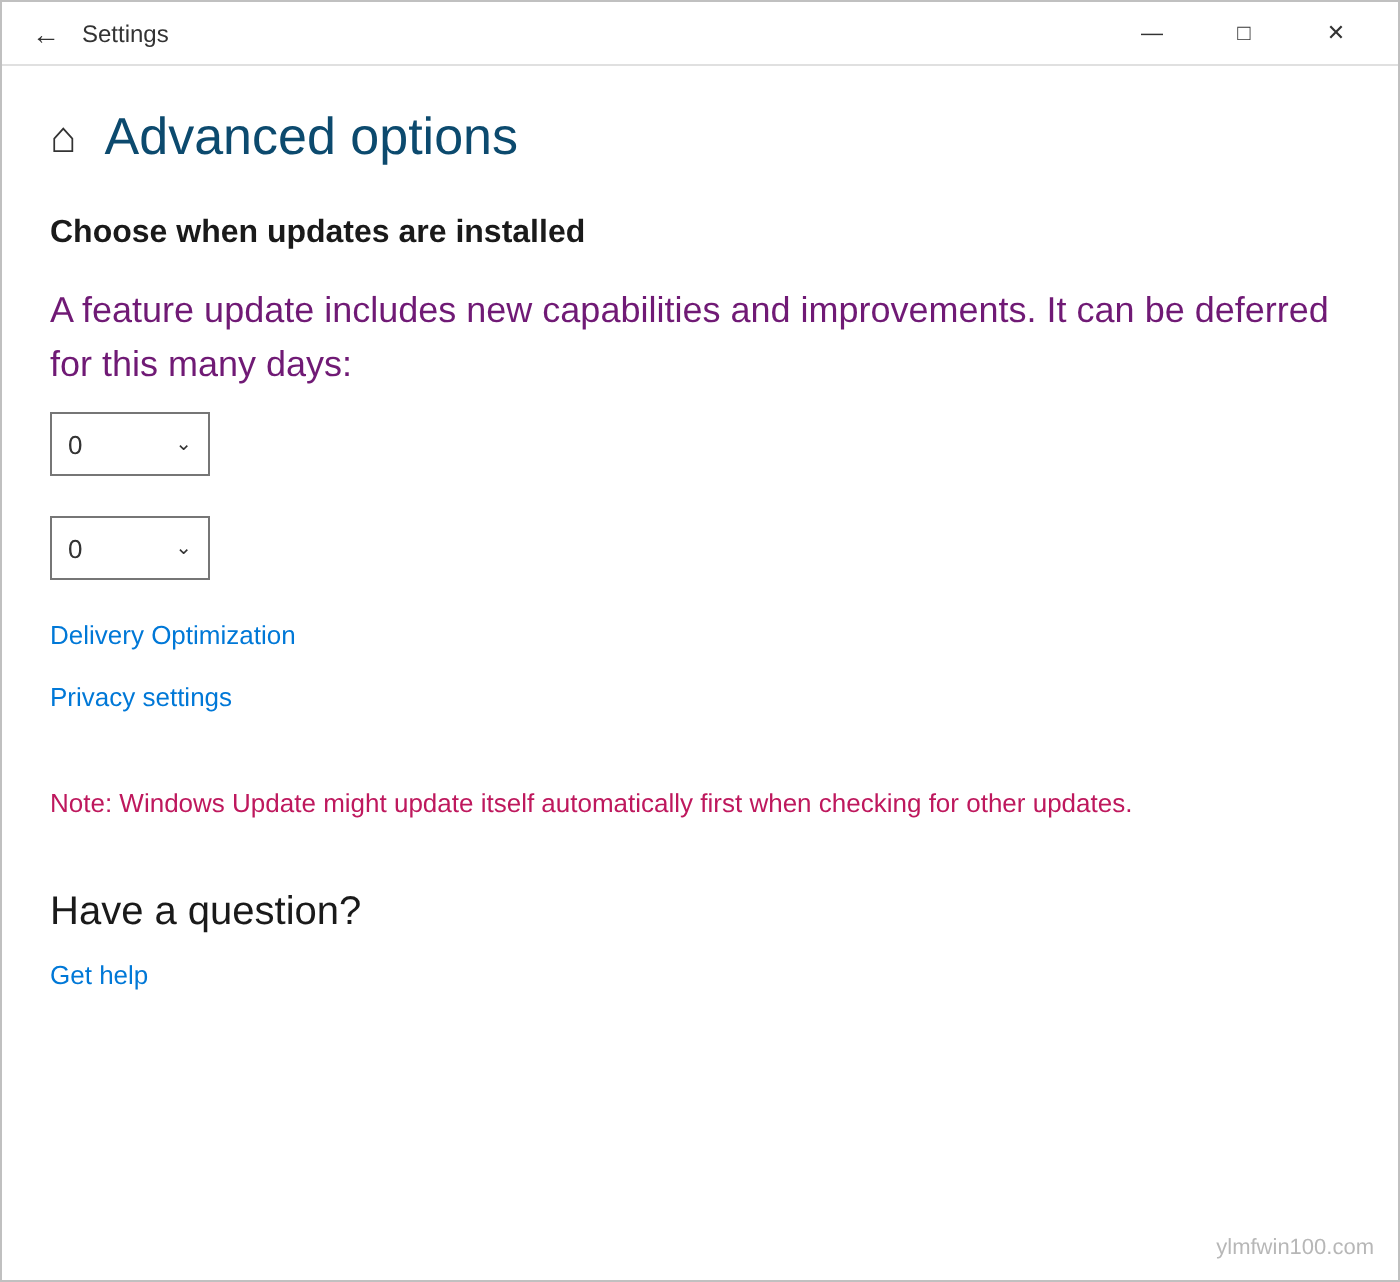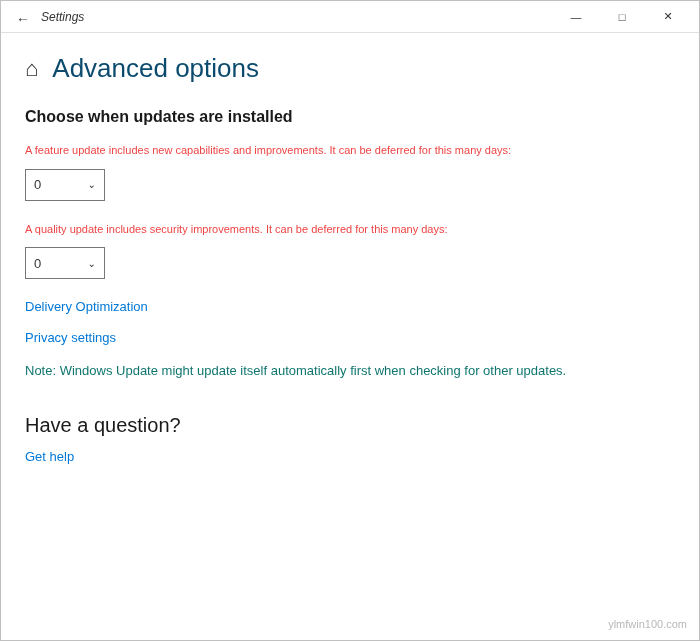--- a/index.html
+++ b/index.html
@@ -49,21 +49,20 @@
       border-radius: 2px;
       color: #333;
       font-size: 14px;
     }
 
     .title-bar-title {
       flex: 1;
       font-size: 12px;
       color: #333;
       margin-left: 4px;
-      font-style: italic;
     }
 
     .title-bar-controls {
       display: flex;
       gap: 0;
     }
 
     .title-bar-btn {
       width: 46px;
       height: 32px;
@@ -104,22 +103,22 @@
     }
 
     .section-title {
       font-size: 16px;
       font-weight: 600;
       color: #1a1a1a;
       margin-bottom: 16px;
     }
 
     .description-text {
-      font-size: 11px;
-      color: #ef4444;
+      font-size: 18px;
+      color: #701a75;
       margin-bottom: 10px;
       line-height: 1.5;
     }
 
     .dropdown-wrapper {
       margin-bottom: 20px;
     }
 
     .dropdown {
       display: flex;
@@ -148,23 +147,23 @@
       display: block;
       color: #0078d7;
       font-size: 13px;
       text-decoration: none;
       margin-bottom: 16px;
       cursor: pointer;
     }
 
     .note-text {
       font-size: 13px;
-      color: #0f766e;
+      color: #be185d;
       line-height: 1.6;
-      margin-top: 16px;
+      margin-top: 36px;
       margin-bottom: 32px;
       max-width: 580px;
     }
 
     .question-section {
       margin-top: 8px;
     }
 
     .question-title {
       font-size: 20px;
@@ -209,21 +208,20 @@
     <h2 class="section-title">Choose when updates are installed</h2>
 
     <p class="description-text">A feature update includes new capabilities and improvements. It can be deferred for this many days:</p>
     <div class="dropdown-wrapper">
       <div class="dropdown">
         <span class="dropdown-value">0</span>
         <span class="dropdown-arrow">⌄</span>
       </div>
     </div>
 
-    <p class="description-text">A quality update includes security improvements. It can be deferred for this many days:</p>
     <div class="dropdown-wrapper">
       <div class="dropdown">
         <span class="dropdown-value">0</span>
         <span class="dropdown-arrow">⌄</span>
       </div>
     </div>
 
     <a class="link">Delivery Optimization</a>
     <a class="link">Privacy settings</a>
 

